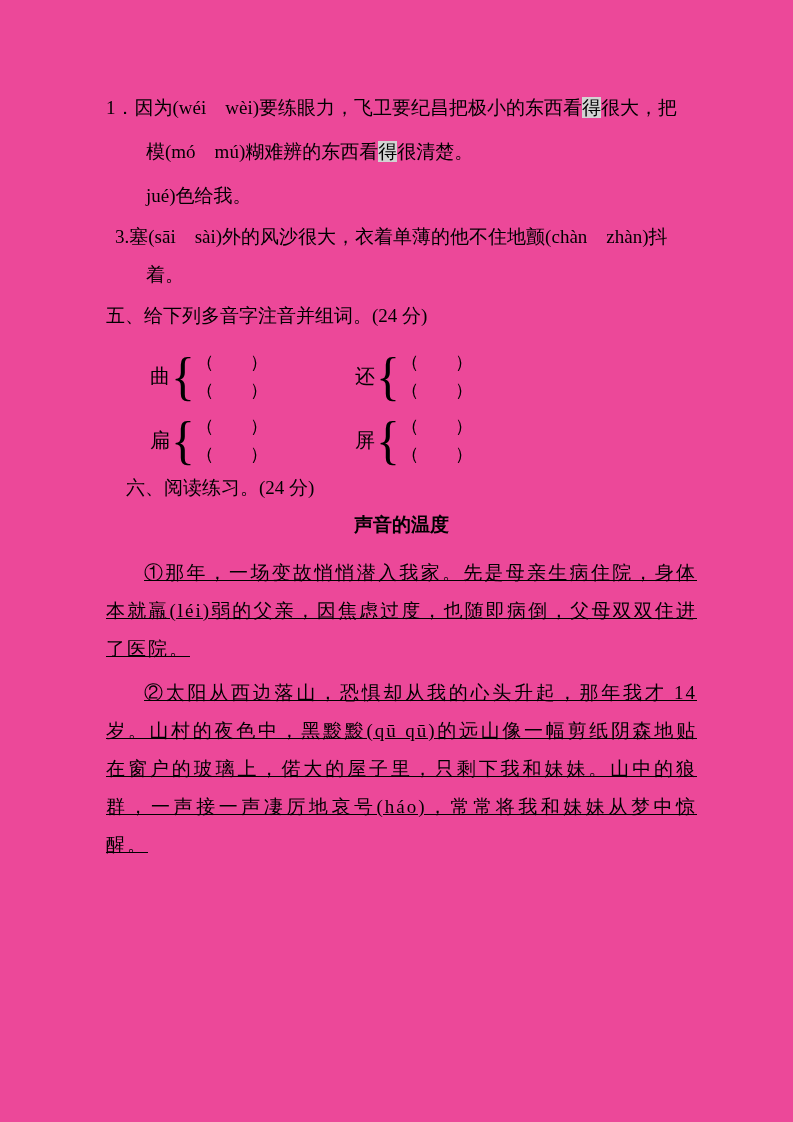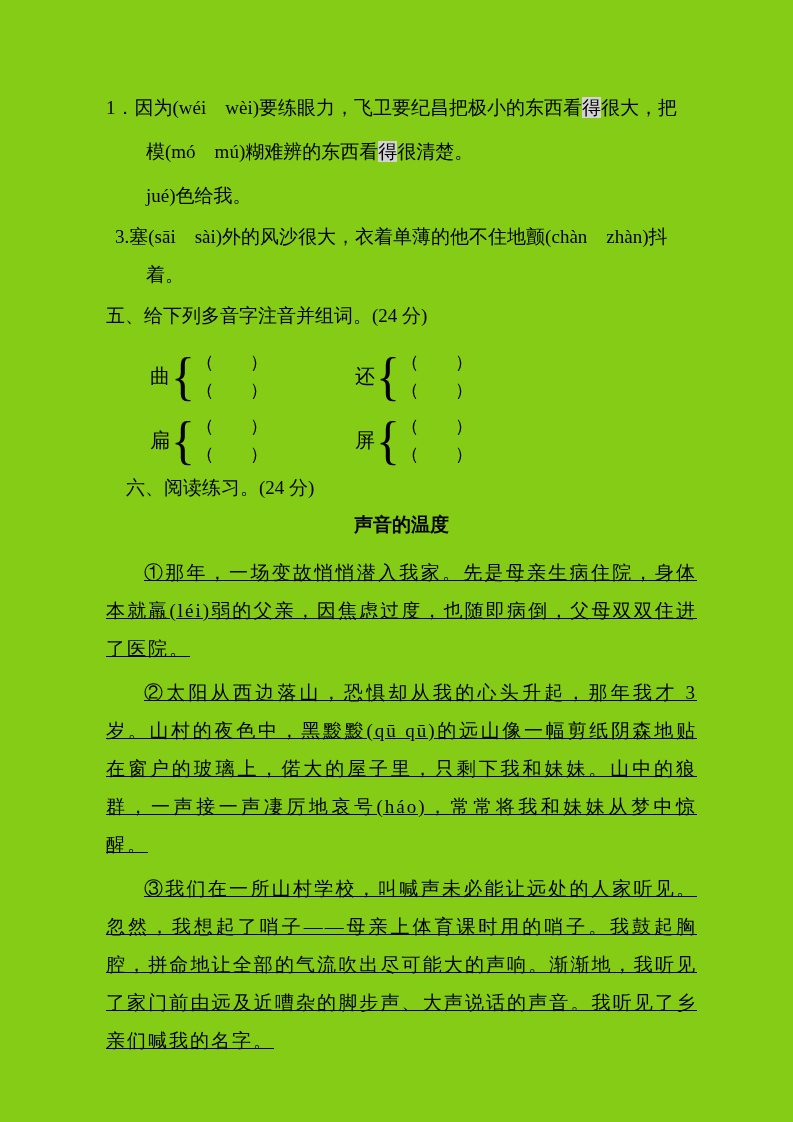--- a/index.html
+++ b/index.html
@@ -1,20 +1,20 @@
 <!DOCTYPE html>
 <html><head>
 <meta charset="utf-8">
 <style>
   html,body { margin:0; padding:0; background:#ffffff; }
   .page {
     position:relative;
     width:793px; height:1122px;
     margin:0 auto;
-    background:#84cc16;
+    background:#ec4899;
     box-sizing:border-box;
     padding:86px 96px 30px 106px;
     font-family:"Liberation Serif","DejaVu Serif",serif;
     color:#000000;
     overflow:hidden;
   }
   .item-line {
     font-size:19px;
     line-height:44px;
     white-space:nowrap;
@@ -135,16 +135,15 @@
       </span>
     </div>
 
   </div>
 
   <div class="sec-heading heading-6">六、阅读练习。(24 分)</div>
 
   <p class="reading-title">声音的温度</p>
 
   <p class="para firstp">①那年，一场变故悄悄潜入我家。先是母亲生病住院，身体本就羸(léi)弱的父亲，因焦虑过度，也随即病倒，父母双双住进了医院。</p>
-  <p class="para">②太阳从西边落山，恐惧却从我的心头升起，那年我才 3 岁。山村的夜色中，黑黢黢(qū qū)的远山像一幅剪纸阴森地贴在窗户的玻璃上，偌大的屋子里，只剩下我和妹妹。山中的狼群，一声接一声凄厉地哀号(háo)，常常将我和妹妹从梦中惊醒。</p>
-  <p class="para">③我们在一所山村学校，叫喊声未必能让远处的人家听见。忽然，我想起了哨子——母亲上体育课时用的哨子。我鼓起胸腔，拼命地让全部的气流吹出尽可能大的声响。渐渐地，我听见了家门前由远及近嘈杂的脚步声、大声说话的声音。我听见了乡亲们喊我的名字。</p>
+  <p class="para">②太阳从西边落山，恐惧却从我的心头升起，那年我才 14 岁。山村的夜色中，黑黢黢(qū qū)的远山像一幅剪纸阴森地贴在窗户的玻璃上，偌大的屋子里，只剩下我和妹妹。山中的狼群，一声接一声凄厉地哀号(háo)，常常将我和妹妹从梦中惊醒。</p>
 
 </div>
 
 </body></html>

